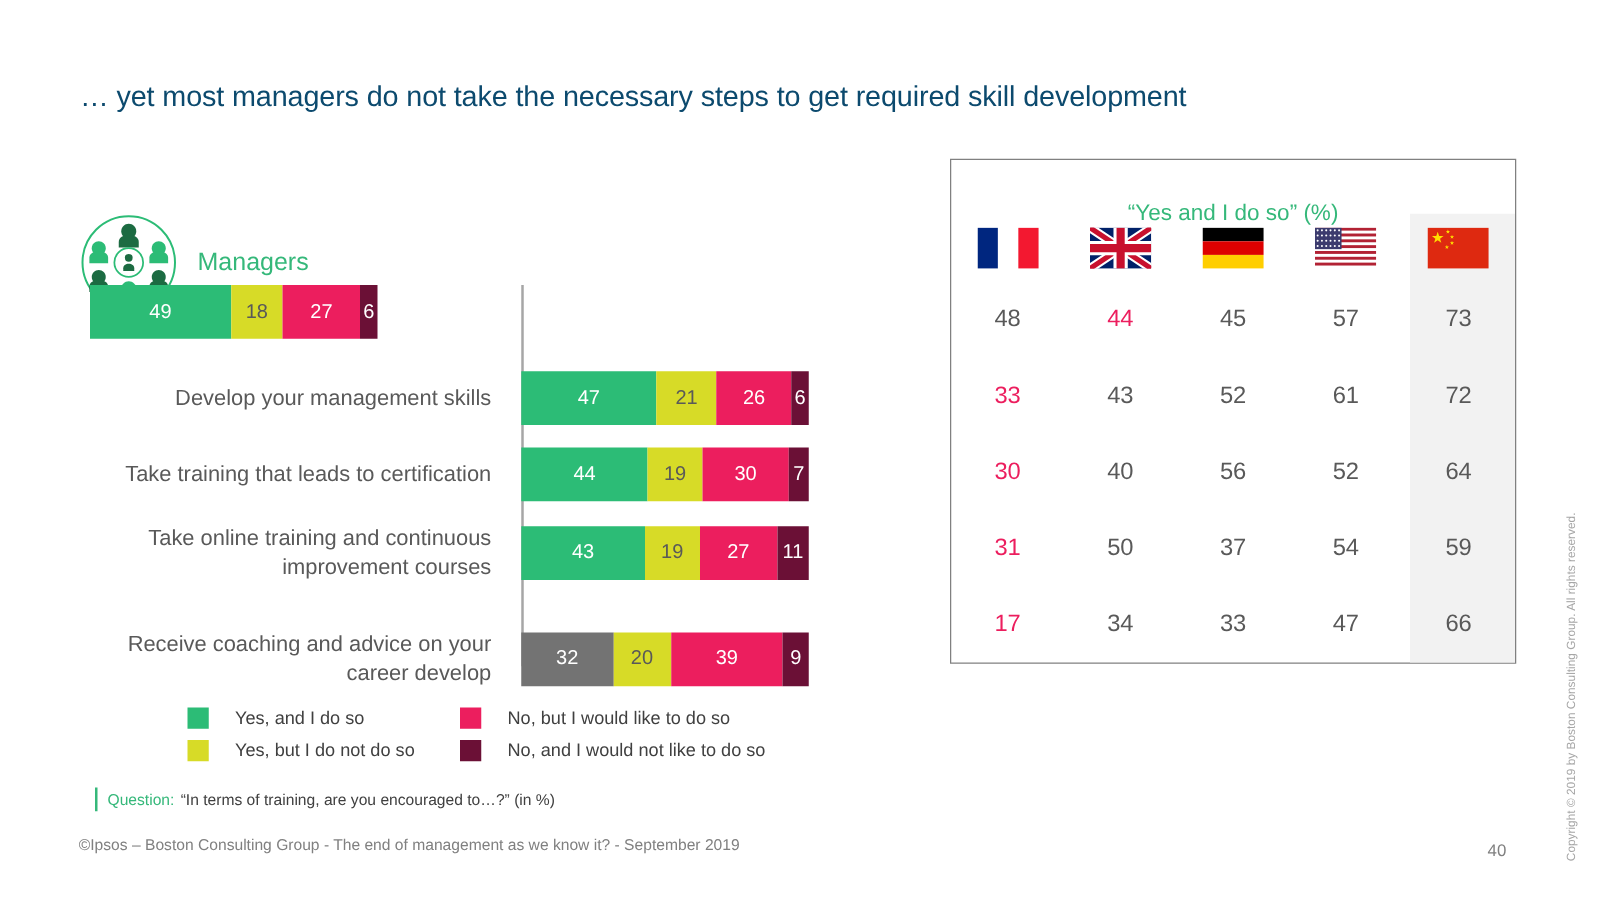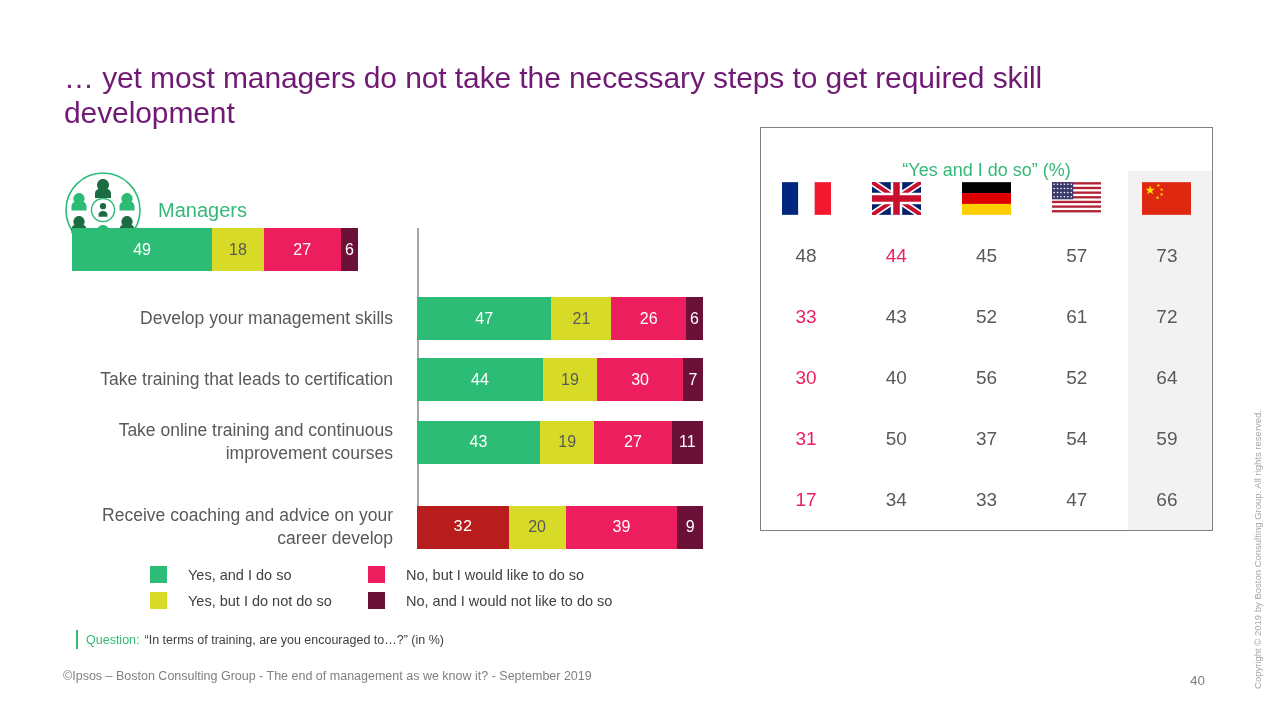--- a/index.html
+++ b/index.html
@@ -7,22 +7,22 @@
     width: 1280px; height: 720px;
     background: #ffffff;
     font-family: "Liberation Sans", sans-serif;
     overflow: hidden;
   }
   #slide { position: relative; width: 1280px; height: 720px; background: #fff; }
 
   
   #title {
     position: absolute; left: 64px; top: 60px; width: 1090px;
-    font-size: 30px; line-height: 35px; font-weight: 400;
-    color: #701a75; letter-spacing: -0.1px;
+    font-size: 23px; line-height: 35px; font-weight: 400;
+    color: #0c4a6e; letter-spacing: -0.1px;
   }
 
   
   #managers-group { position: absolute; left: 64px; top: 171px; display: flex; align-items: center; }
   #managers-icon { width: 78px; height: 78px; display: block; }
   #managers-label {
     margin-left: 16px; font-size: 20px; color: #35B87A; font-weight: 400;
     white-space: nowrap;
   }
 
@@ -30,21 +30,21 @@
   #chart { position: absolute; left: 60px; top: 228px; width: 645px; height: 305px; }
   .axis-line {
     position: absolute; left: 357px; top: 0; width: 1.5px; height: 305px;
     background: #a6a6a6;
   }
   .bar-row { position: absolute; left: 0; width: 645px; display: flex; align-items: center; }
   .bar-label {
     width: 345px; text-align: right; padding-right: 12px;
     font-size: 17.5px; line-height: 23px; color: #595959; font-weight: 400;
   }
-  .bar-track { display: flex; height: 43px; width: 286px; margin-left: 12px; }
+  .bar-track { display: flex; height: 43px; width: 230px; margin-left: 12px; }
   .seg {
     display: flex; align-items: center; justify-content: center;
     font-size: 16px; color: #ffffff; font-weight: 400;
   }
   .seg.s2 { color: #595959; }
 
   
   #legend {
     position: absolute; left: 150px; top: 566px;
     display: grid; grid-template-columns: 218px auto; grid-row-gap: 9px;
@@ -179,21 +179,21 @@
           <div class="bar-track">
             <div class="seg" style="flex: 43 0 0px; background: rgb(44, 188, 118);">43</div>
             <div class="seg s2" style="flex: 19 0 0px; background: rgb(215, 219, 39);">19</div>
             <div class="seg" style="flex: 27 0 0px; background: rgb(236, 30, 94);">27</div>
             <div class="seg" style="flex: 11 0 0px; background: rgb(107, 16, 54);">11</div>
           </div>
         </div>
         <div class="bar-row" style="top: 260px; margin-top: 16px;">
           <div class="bar-label">Receive coaching and advice on your career develop</div>
           <div class="bar-track">
-            <div class="seg" style="flex: 32 0 0px; background: #b91c1c; font-family: Liberation Mono, monospace;">32</div>
+            <div class="seg" style="flex: 32 0 0px; background: #737373;">32</div>
             <div class="seg s2" style="flex: 20 0 0px; background: rgb(215, 219, 39);">20</div>
             <div class="seg" style="flex: 39 0 0px; background: rgb(236, 30, 94);">39</div>
             <div class="seg" style="flex: 9 0 0px; background: rgb(107, 16, 54);">9</div>
           </div>
         </div>
       </div>
   </div>
 
   <div id="legend">
       <div class="legend-item">

